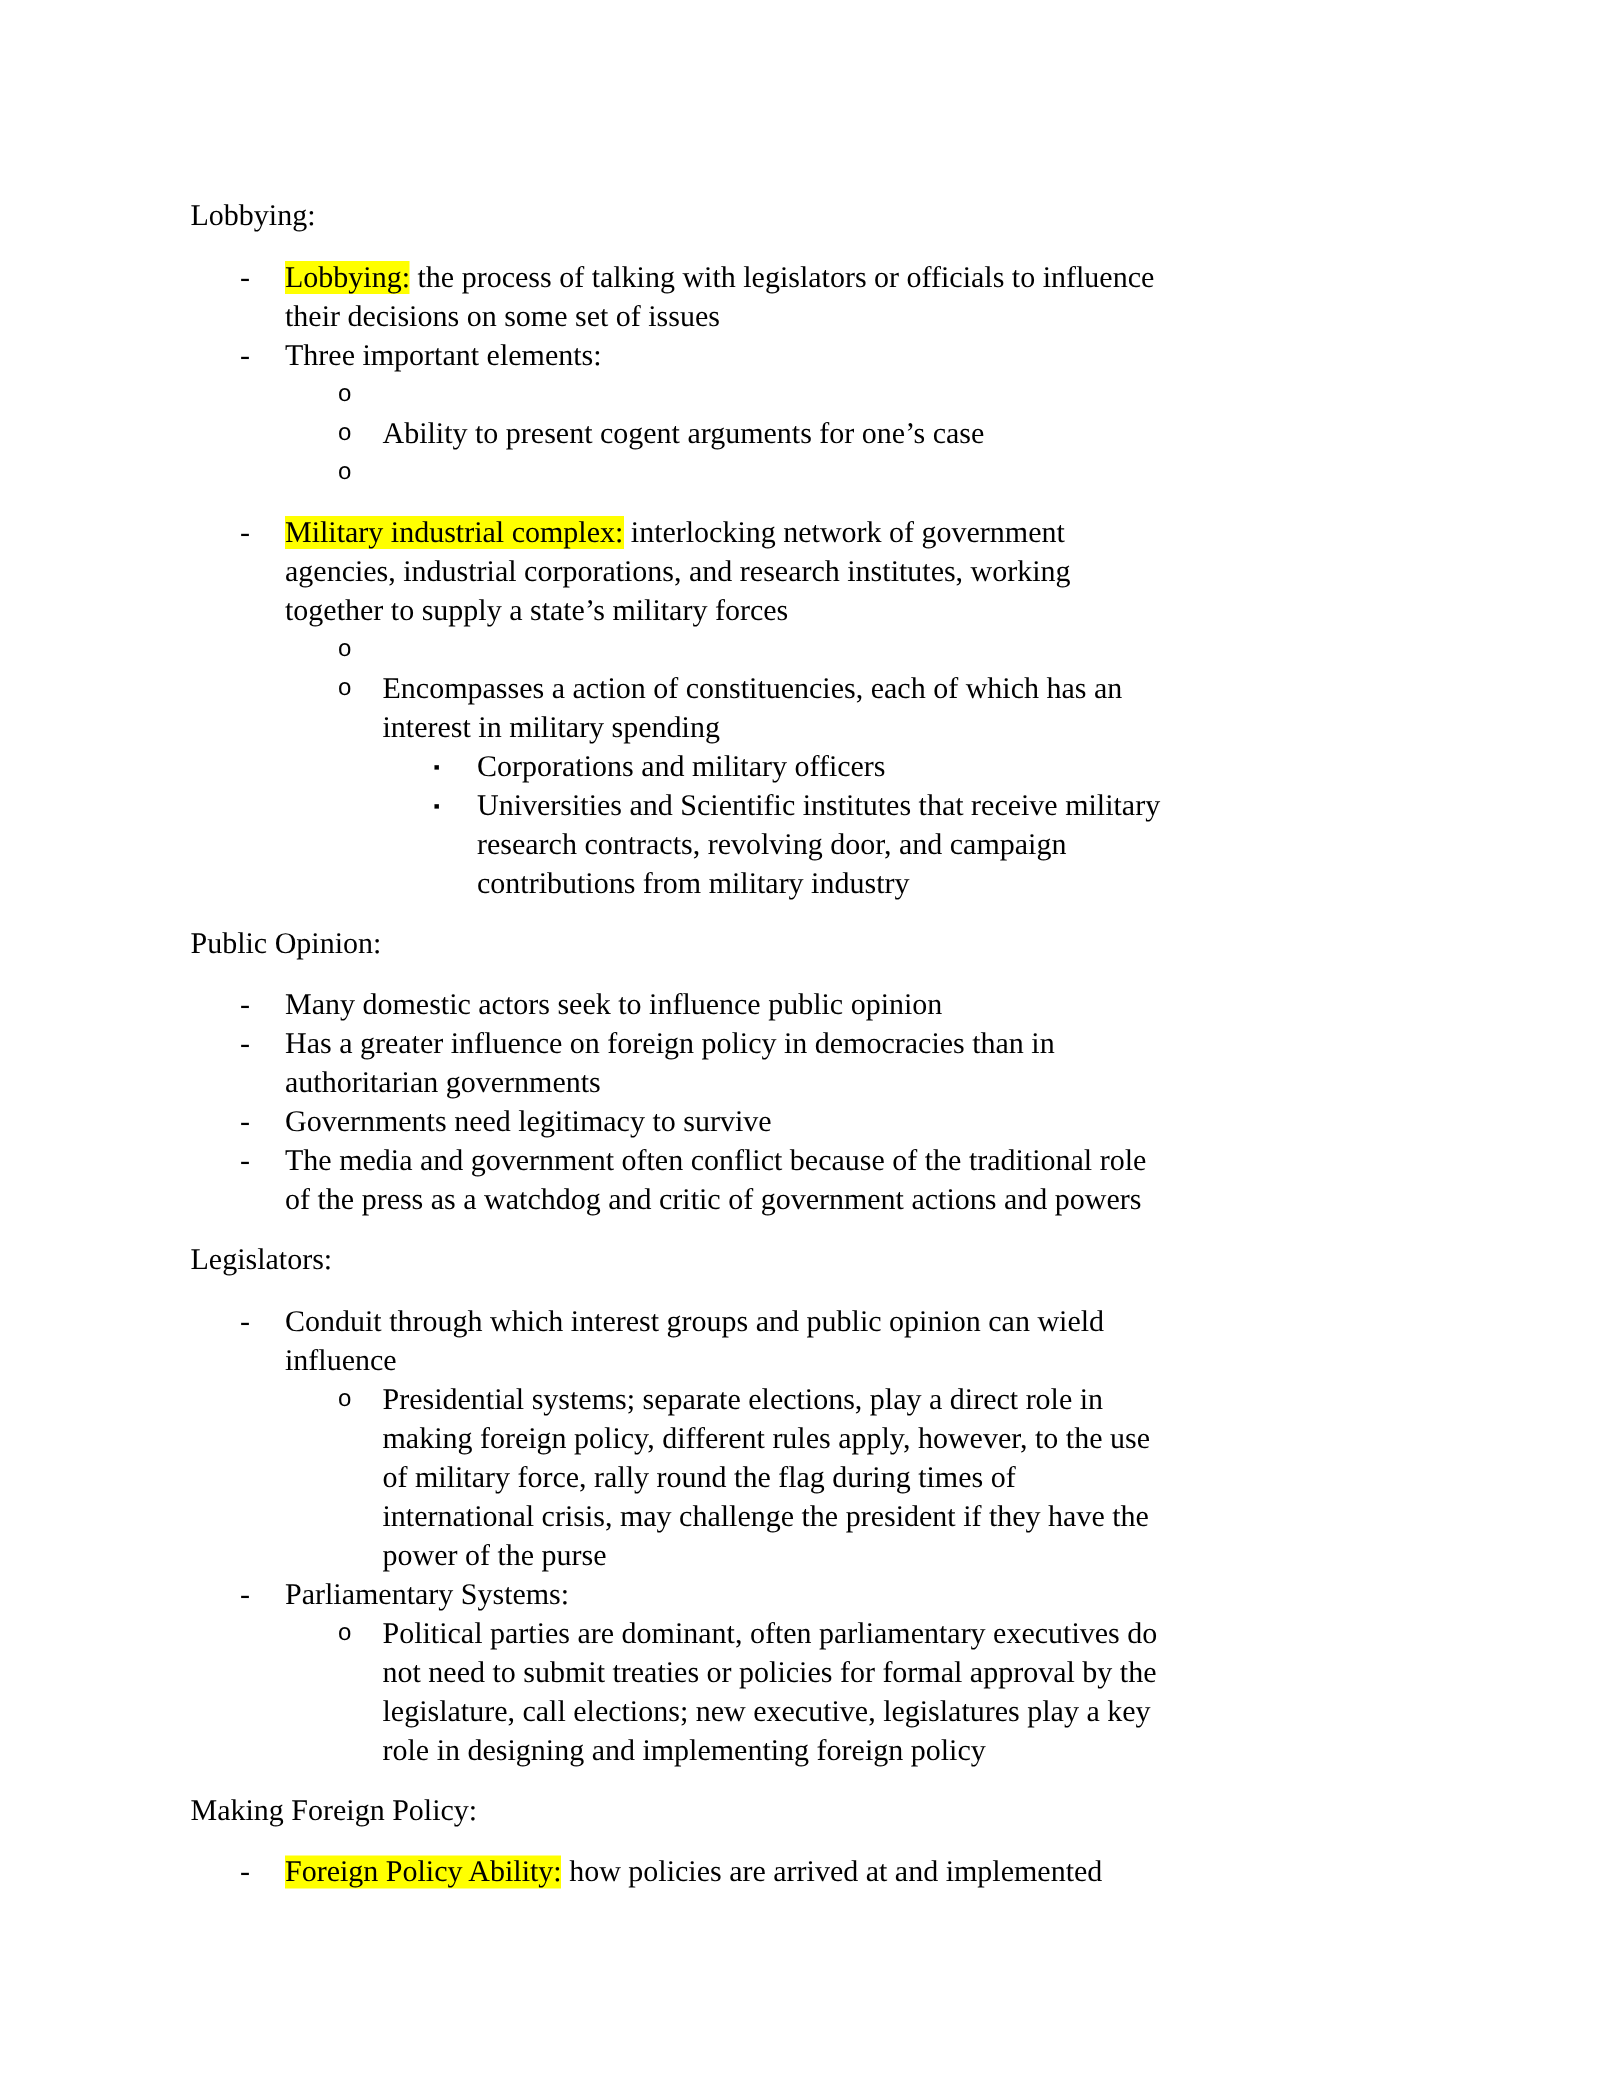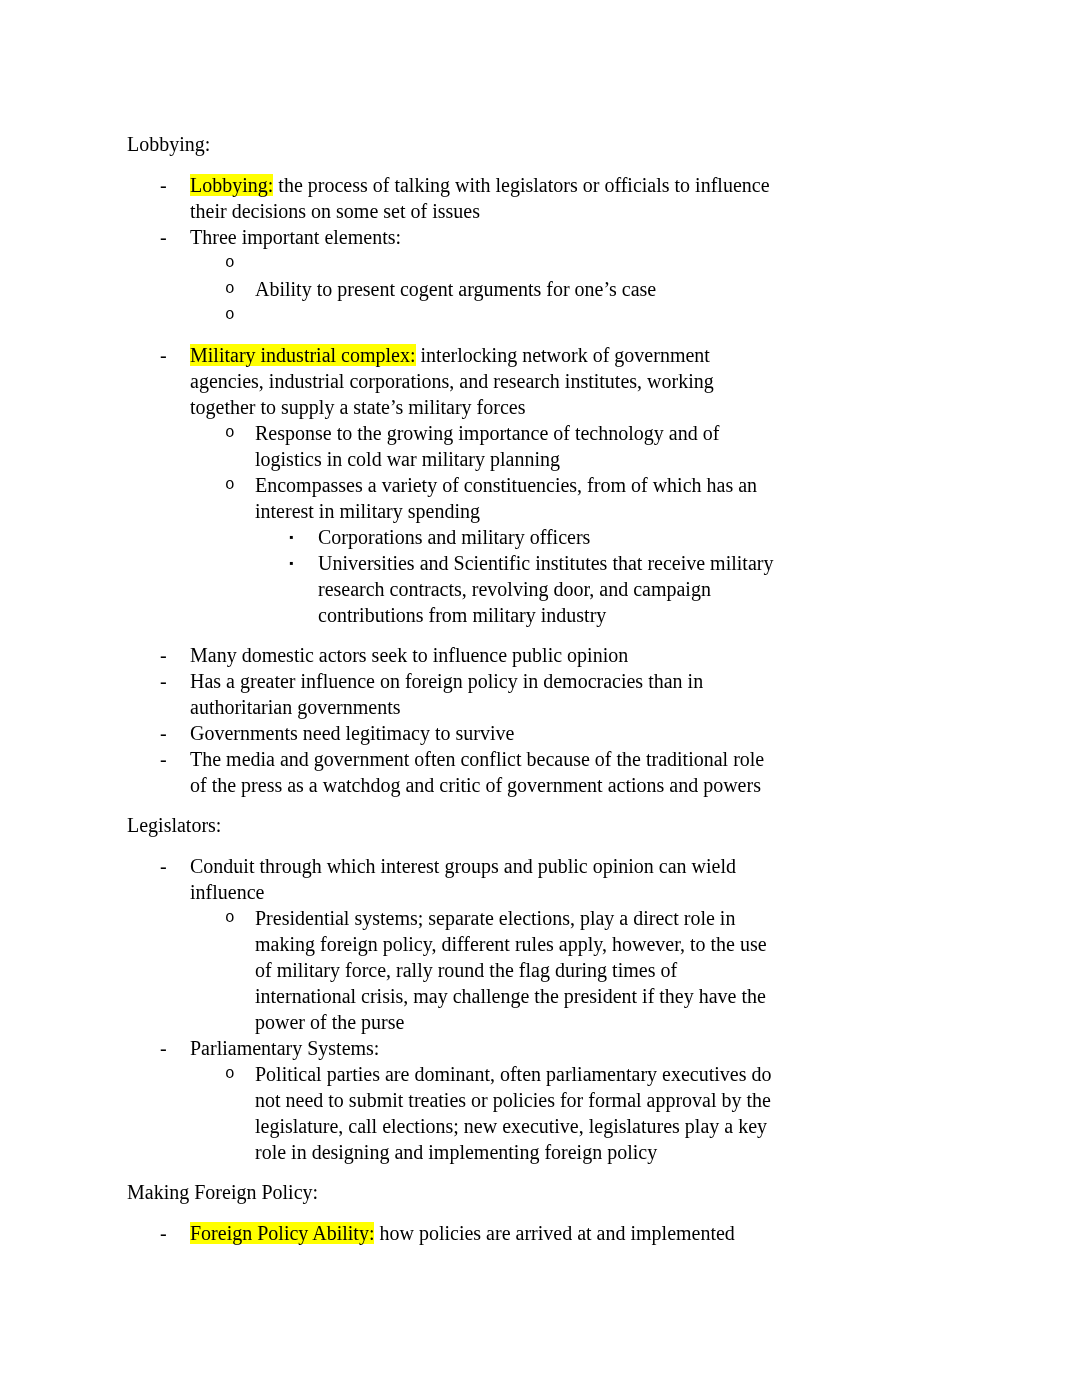--- a/index.html
+++ b/index.html
@@ -69,37 +69,37 @@
         </div>
       </div>
       <div class="section">
         <div class="list">
           <div class="item level-1">
             <span class="bullet bullet-dash">-</span>
             <span class="text"><span class="highlight">Military industrial complex:</span> interlocking network of government agencies, industrial corporations, and research institutes, working together to supply a state’s military forces</span>
           </div>
           <div class="item level-2">
             <span class="bullet bullet-circle">o</span>
-            <span class="text">Response to the growing importance of technology and of logistics in cold war military planning</span>
           </div>
           <div class="item level-2">
             <span class="bullet bullet-circle">o</span>
-            <span class="text">Encompasses a variety of constituencies, from of which has an interest in military spending</span>
+            <span class="text">Encompasses a action of constituencies, each of which has an interest in military spending</span>
           </div>
           <div class="item level-3">
             <span class="bullet bullet-square">▪</span>
             <span class="text">Corporations and military officers</span>
           </div>
           <div class="item level-3">
             <span class="bullet bullet-square">▪</span>
             <span class="text">Universities and Scientific institutes that receive military research contracts, revolving door, and campaign contributions from military industry</span>
           </div>
         </div>
       </div>
       <div class="section">
+        <div class="heading">Public Opinion:</div>
         <div class="list">
           <div class="item level-1">
             <span class="bullet bullet-dash">-</span>
             <span class="text">Many domestic actors seek to influence public opinion</span>
           </div>
           <div class="item level-1">
             <span class="bullet bullet-dash">-</span>
             <span class="text">Has a greater influence on foreign policy in democracies than in authoritarian governments</span>
           </div>
           <div class="item level-1">

